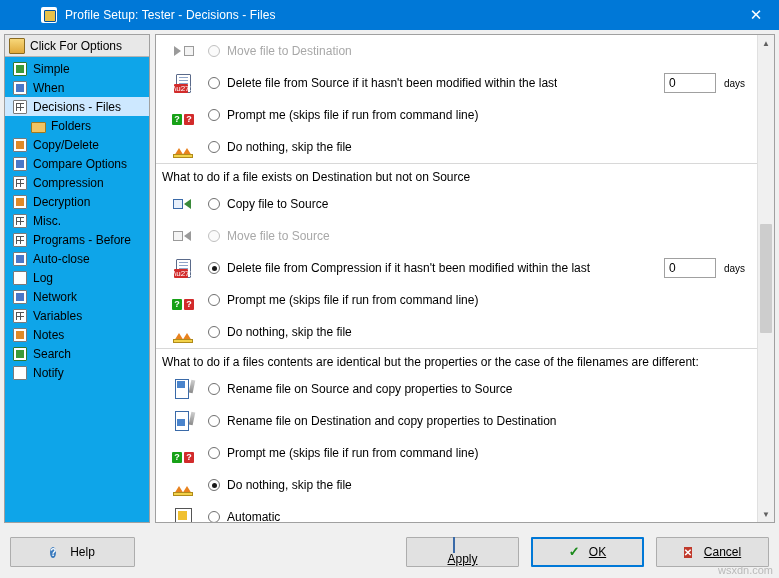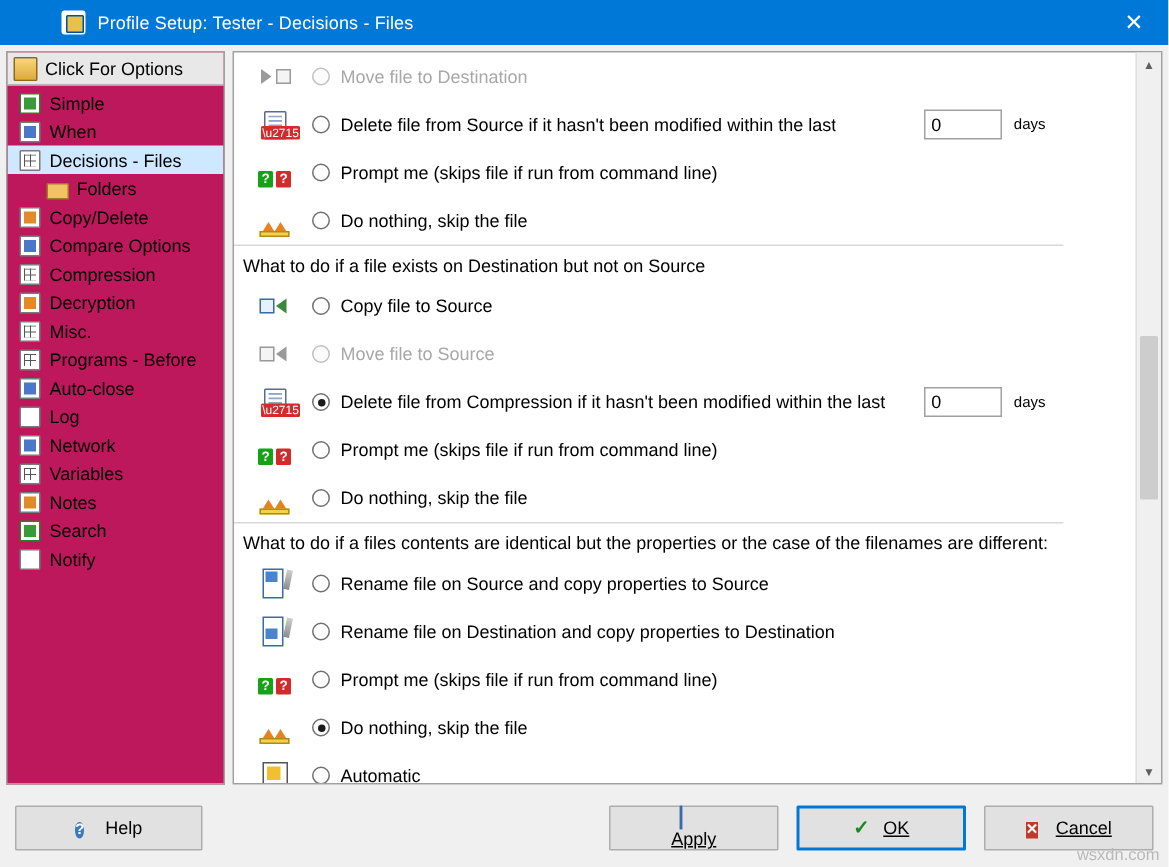--- a/index.html
+++ b/index.html
@@ -74,21 +74,21 @@
     flex-direction: row;
     background: #f0f0f0;
     padding: 4px 4px 0 4px;
     box-sizing: border-box;
     min-height: 0;
   }
   
   .left-panel {
     width: 146px;
     flex: none;
-    background: #be185d;
+    background: #0ea5e9;
     border: 1px solid #a0a0a0;
     display: flex;
     flex-direction: column;
     box-sizing: border-box;
     margin-bottom: 3px;
   }
   .left-header {
     height: 22px;
     background: #e8e8e8;
     border-bottom: 1px solid #b4b4b4;
@@ -184,21 +184,20 @@
     flex: 1 1 auto;
     margin-left: 5px;
     margin-bottom: 3px;
     background: #ffffff;
     border: 1px solid #a0a0a0;
     box-sizing: border-box;
     display: flex;
     flex-direction: row;
     min-width: 0;
     overflow: hidden;
-    gap: 48px;
   }
   .opts-scroll-area {
     flex: 1 1 auto;
     position: relative;
     overflow: hidden;
   }
   .scrollbar {
     width: 16px;
     flex: none;
     background: #f0f0f0;
@@ -322,21 +321,21 @@
   .ic .doc.lines::after {
     content: "";
     position: absolute;
     left: 2px; top: 2px; right: 2px; height: 9px;
     background:
       linear-gradient(#8fa4c8 1px, transparent 1px) 0 0/100% 3px;
   }
   .ic .badge-red {
     position: absolute;
     left: 2px; bottom: 1px;
-    width: 26px; height: 9px;
+    width: 14px; height: 9px;
     background: #d22b2b;
     color: #fff;
     font-size: 8px;
     line-height: 9px;
     text-align: center;
     border-radius: 1px;
   }
   .ic .badge-q {
     position: absolute;
     left: 0px; bottom: 1px;

